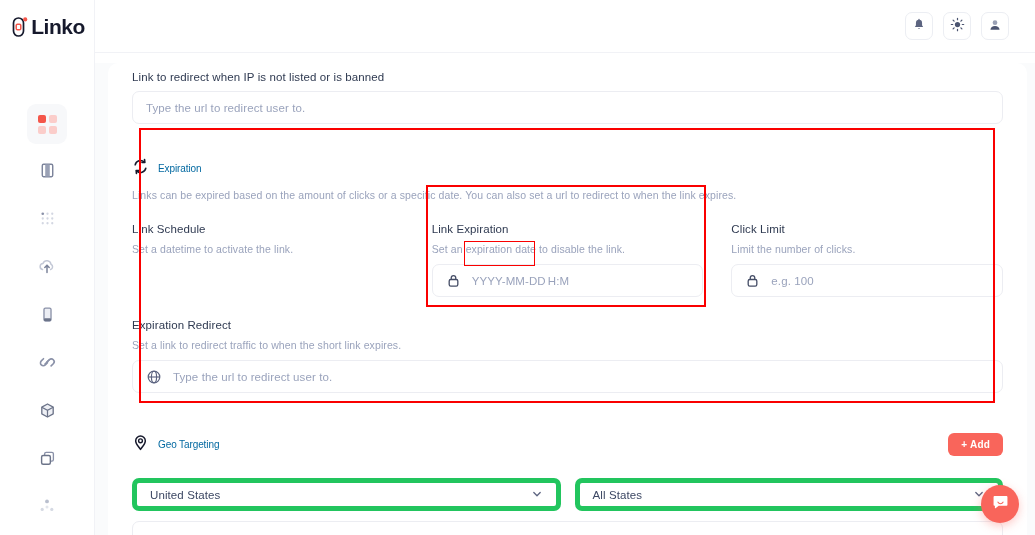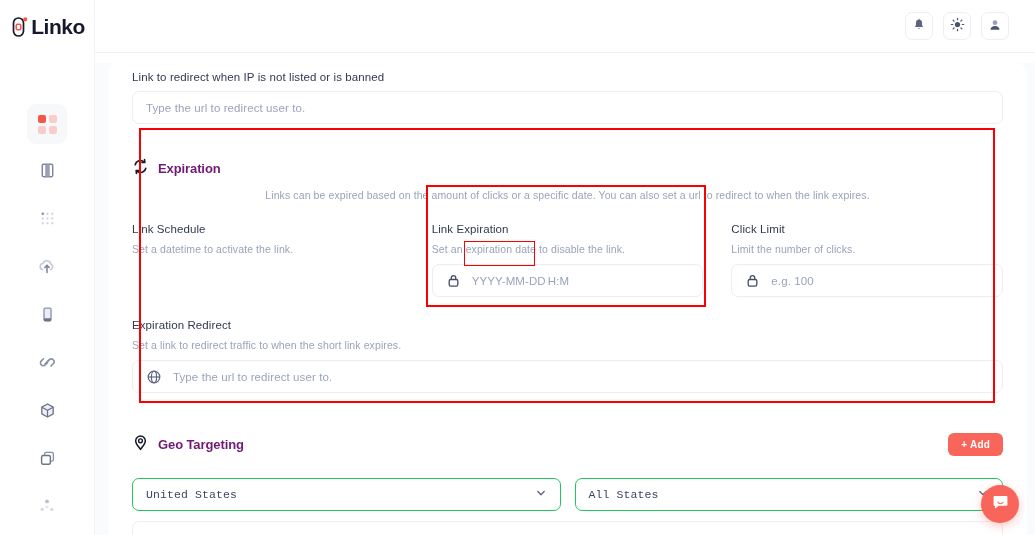--- a/index.html
+++ b/index.html
@@ -92,37 +92,36 @@
     background: #ffffff;
     display: flex; align-items: center;
     padding: 4px 13px;
     gap: 11px;
   }
   .input .ph { font-size: 11.5px; color: #9aa3bc; letter-spacing: 0.1px; }
   .input .ico { flex: none; display: flex; align-items: center; }
 
   
   .sect-head { display: flex; align-items: center; gap: 9px; }
-  .sect-title { font-size: 13px; font-weight: bold; color: #701a75; letter-spacing: -0.1px; }
-  .sect-desc { font-size: 10.5px; color: #9aa3bc; margin-top: 10px; letter-spacing: 0.1px; text-align: center; }
+  .sect-title { font-size: 10px; font-weight: normal; color: #0369a1; letter-spacing: -0.1px; }
+  .sect-desc { font-size: 10.5px; color: #9aa3bc; margin-top: 10px; letter-spacing: 0.1px; }
 
   
   .redbox { position: absolute; border: 2px solid #fa0000; pointer-events: none; z-index: 20; }
   .redbox-thin { position: absolute; border: 1.5px solid #fa0000; pointer-events: none; z-index: 21; }
 
   
   .select {
     height: 33px;
-    border: 1px solid #22c55e; border-radius: 7px;
+    border: 5px solid #22c55e; border-radius: 7px;
     background: #fff;
     display: flex; align-items: center; justify-content: space-between;
     padding: 0 13px;
     font-size: 11.5px; color: #3c4763; letter-spacing: 0.1px;
     cursor: pointer;
-    font-family: Liberation Mono, monospace;
   }
   .addbtn {
     background: #f9655b; color: #fff;
     font-size: 10px; font-weight: bold;
     border: none; border-radius: 6px;
     padding: 6px 13px;
     cursor: pointer;
     letter-spacing: 0.2px;
   }
 

